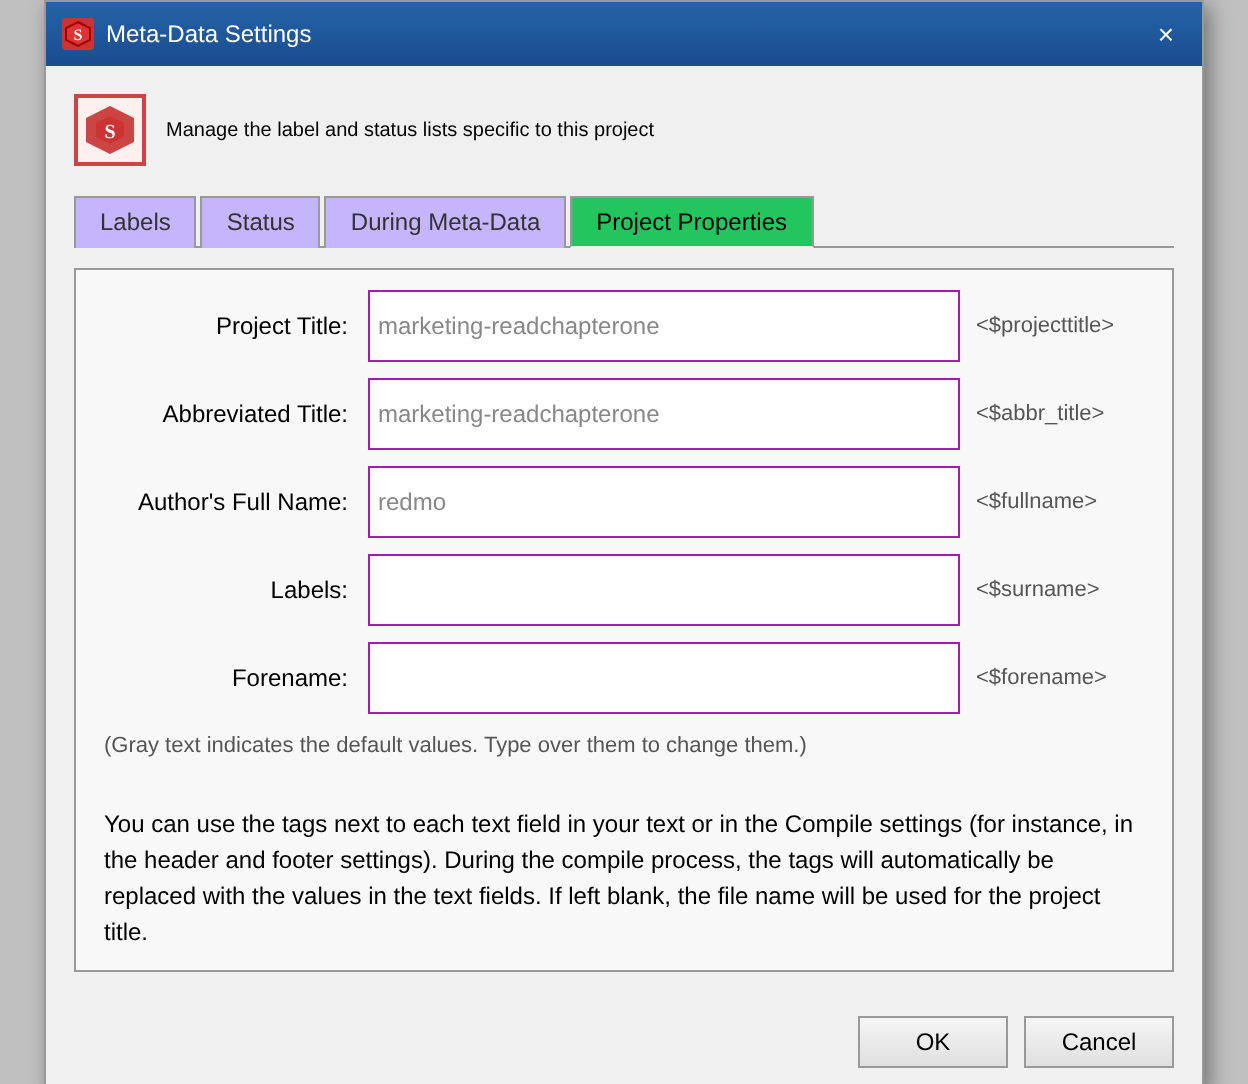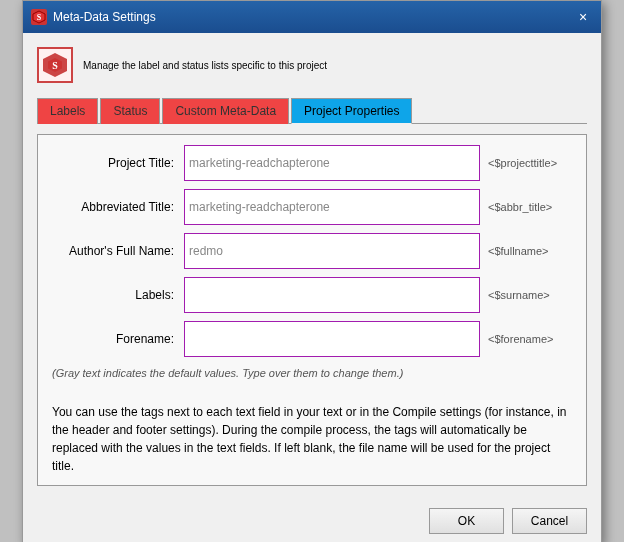--- a/index.html
+++ b/index.html
@@ -124,31 +124,31 @@
     .tabs-container {
       border-bottom: 1px solid #999;
       display: flex;
       gap: 0;
     }
 
     .tab {
       padding: 5px 12px;
       border: 1px solid #999;
       border-bottom: none;
-      background: #ef4444;
+      background: #c4b5fd;
       cursor: pointer;
       font-size: 12px;
       color: #333;
       margin-right: 2px;
       position: relative;
       bottom: -1px;
     }
 
     .tab.active {
-      background: #0ea5e9;
+      background: #22c55e;
       border-bottom: 1px solid #f0f0f0;
       color: #000;
       z-index: 1;
     }
 
     .content-area {
       border: 1px solid #999;
       background: #f8f8f8;
       padding: 10px 12px;
       flex: 1;
@@ -190,21 +190,20 @@
       font-size: 11px;
       color: #555;
       text-align: left;
       padding-left: 4px;
       flex-shrink: 0;
     }
 
     .hint-text-small {
       font-size: 11px;
       color: #555;
-      font-style: italic;
       margin-top: 2px;
       margin-bottom: 24px;
       padding-left: 2px;
     }
 
     .description-text {
       font-size: 12px;
       color: #000;
       line-height: 1.5;
       padding-left: 2px;
@@ -259,21 +258,21 @@
             <text x="8" y="12" text-anchor="middle" fill="white" font-size="10" font-family="serif" font-weight="bold">S</text>
           </svg>
         </div>
       </div>
       <span class="info-text">Manage the label and status lists specific to this project</span>
     </div>
 
     <div class="tabs-container">
       <div class="tab">Labels</div>
       <div class="tab">Status</div>
-      <div class="tab">Custom Meta-Data</div>
+      <div class="tab">During Meta-Data</div>
       <div class="tab active">Project Properties</div>
     </div>
 
     <div class="content-area">
 
       <div id="form-fields">
           <div class="form-row">
             <label class="form-label">Project Title:</label>
             <input type="text" class="form-input" value="marketing-readchapterone" style="">
             <span class="form-tag">&lt;$projecttitle&gt;</span>

